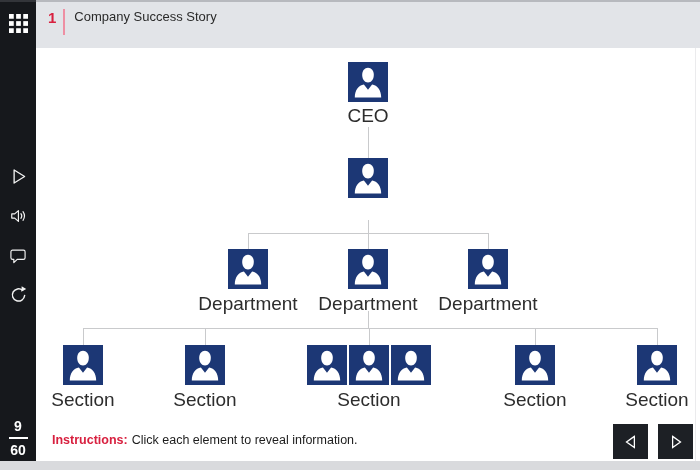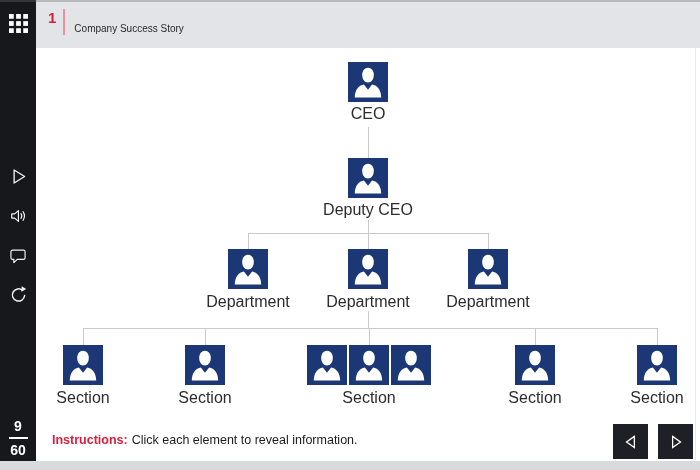--- a/index.html
+++ b/index.html
@@ -34,32 +34,32 @@
   }
   .frac-line { width:19px; height:2px; background:#ffffff; margin:2px auto 3px auto; }
 
   .header {
     position:absolute; left:36px; top:0; width:664px; height:48px;
     background:#e2e4e8; border-top:2px solid #b7b9be;
     display:flex; align-items:flex-start; padding:7px 0 0 12px;
   }
   .hnum { color:#d8203f; font-weight:bold; font-size:15px; line-height:16px; margin-top:1px; }
   .hdivider { width:2px; height:26px; background:#ee8fa3; margin:0 9px 0 7px; }
-  .hsub  { font-size:10px; color:#2a2a2a; line-height:15px;margin-top:12px; }
+  .hsub  { font-size:13px; color:#2a2a2a; line-height:15px; }
   .hmain { font-size:17px;  color:#2a2a2a; line-height:19px; letter-spacing:0.3px; }
 
   
   .stage { position:absolute; inset:0; }
   .tile {
     position:absolute; width:40px; height:40px; background:#1c3775; cursor:pointer;
   }
   .tile svg { display:block; width:40px; height:40px; }
   .nlabel {
     position:absolute; width:120px; text-align:center;
-    font-size:16px; color:#2d2d2d;
+    font-size:19px; color:#2d2d2d;
   }
   .cline { position:absolute; background:#c9cacc; }
 
   
   .instructions { position:absolute; left:52px; top:433px; font-size:12.5px; color:#1c1c1c; }
   .instr-label  { color:#d8203f; font-weight:bold; margin-right:4px; }
   .nav-btn {
     position:absolute; top:424px; width:35px; height:35px; background:#1d2025;
     display:flex; align-items:center; justify-content:center; cursor:pointer;
   }
@@ -146,21 +146,20 @@
       </svg>
     </div>
   <div class="nlabel" style="left:308px;top:105px">CEO</div>
 
   <div class="tile" style="left:348px;top:158px">
       <svg viewBox="0 0 40 40">
         <path d="M20 5.8 C23.4 5.8 25.8 8.8 25.8 12.9 C25.8 17 23.4 20.4 20 20.4 C16.6 20.4 14.2 17 14.2 12.9 C14.2 8.8 16.6 5.8 20 5.8 Z" fill="#ffffff"></path>
         <path d="M6.8 35.4 C6.8 28 10.7 23.4 15.9 22.5 L20 27.8 L24.1 22.5 C29.3 23.4 33.2 28 33.2 35.4 Z" fill="#ffffff"></path>
       </svg>
     </div>
-  <div class="nlabel" style="left:308px;top:201px">Deputy CEO</div>
 
   <div class="tile" style="left:228px;top:249px">
       <svg viewBox="0 0 40 40">
         <path d="M20 5.8 C23.4 5.8 25.8 8.8 25.8 12.9 C25.8 17 23.4 20.4 20 20.4 C16.6 20.4 14.2 17 14.2 12.9 C14.2 8.8 16.6 5.8 20 5.8 Z" fill="#ffffff"></path>
         <path d="M6.8 35.4 C6.8 28 10.7 23.4 15.9 22.5 L20 27.8 L24.1 22.5 C29.3 23.4 33.2 28 33.2 35.4 Z" fill="#ffffff"></path>
       </svg>
     </div>
   <div class="tile" style="left:348px;top:249px">
       <svg viewBox="0 0 40 40">
         <path d="M20 5.8 C23.4 5.8 25.8 8.8 25.8 12.9 C25.8 17 23.4 20.4 20 20.4 C16.6 20.4 14.2 17 14.2 12.9 C14.2 8.8 16.6 5.8 20 5.8 Z" fill="#ffffff"></path>

